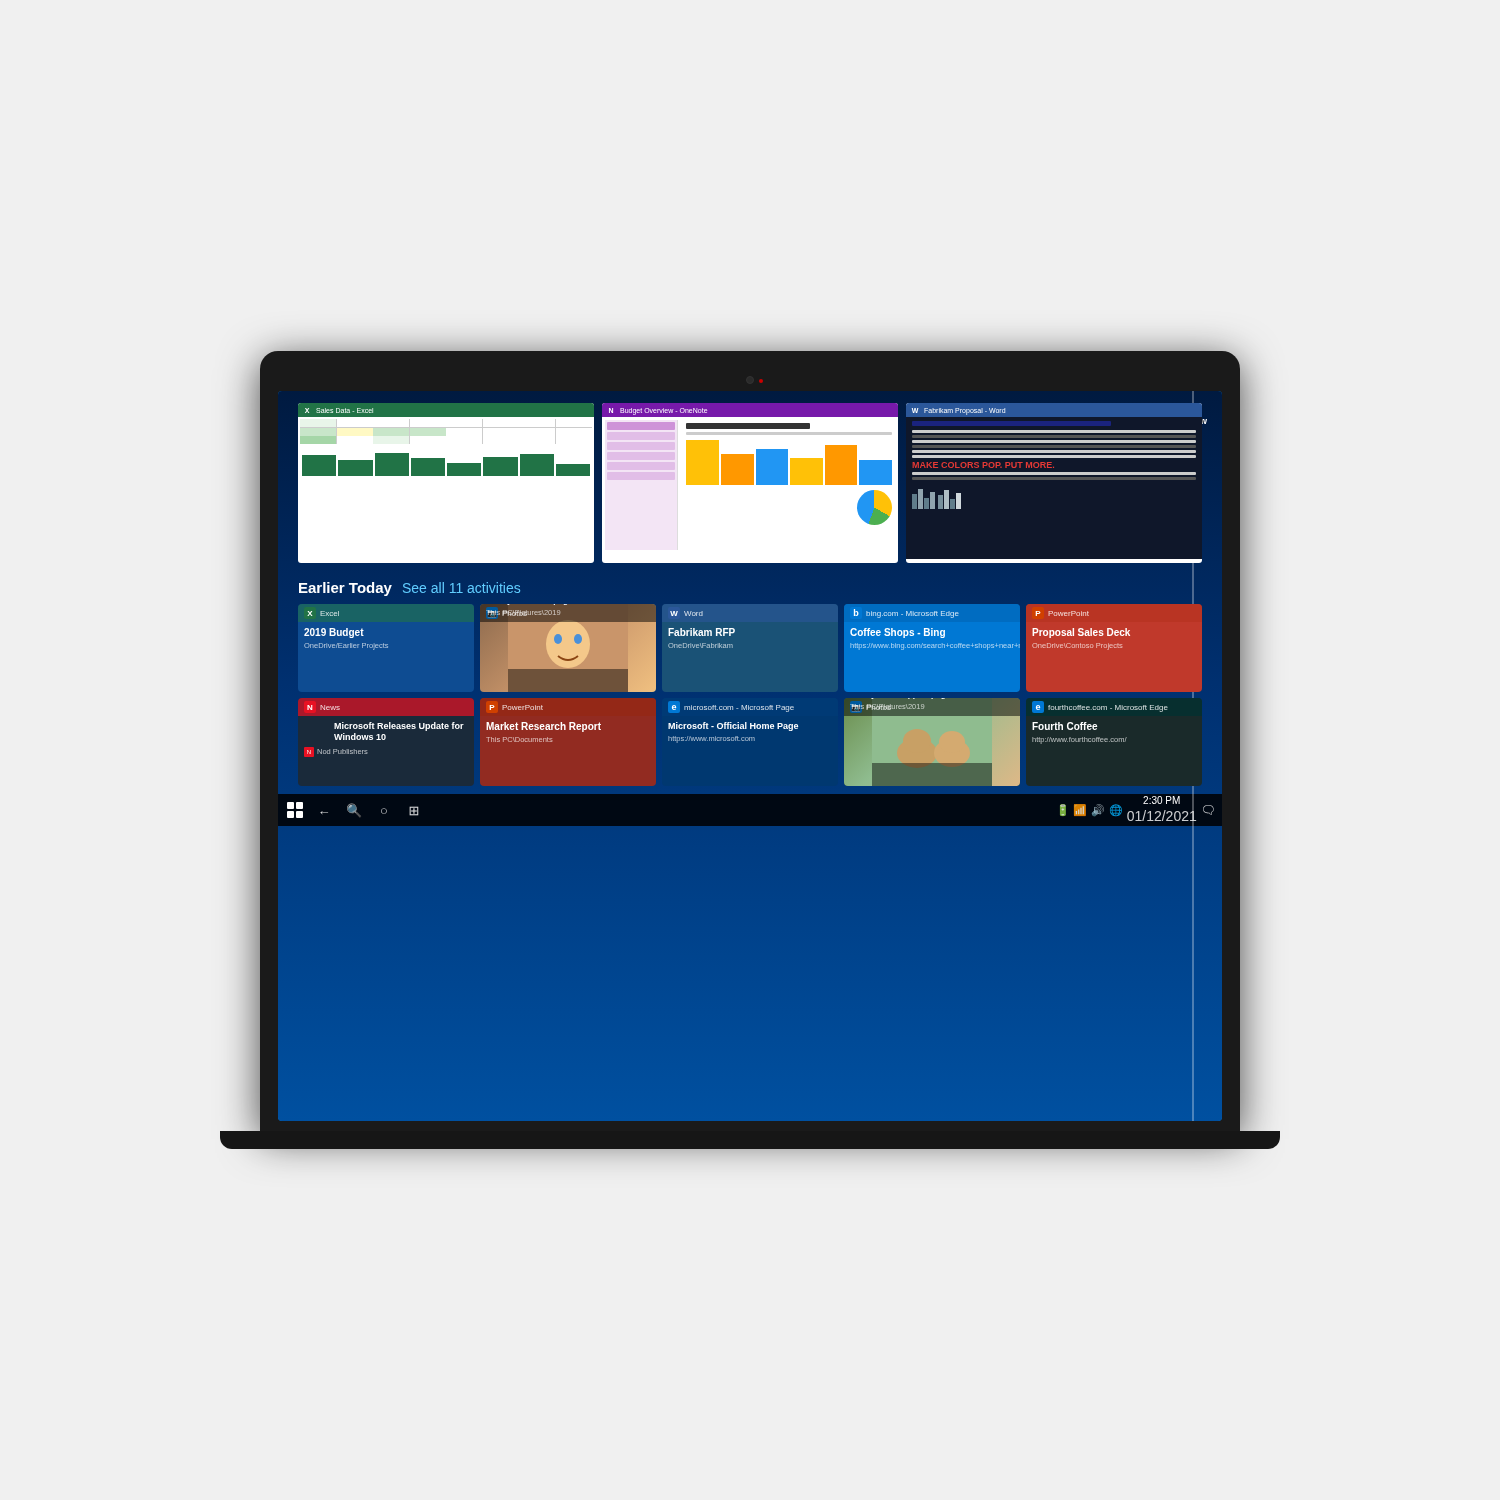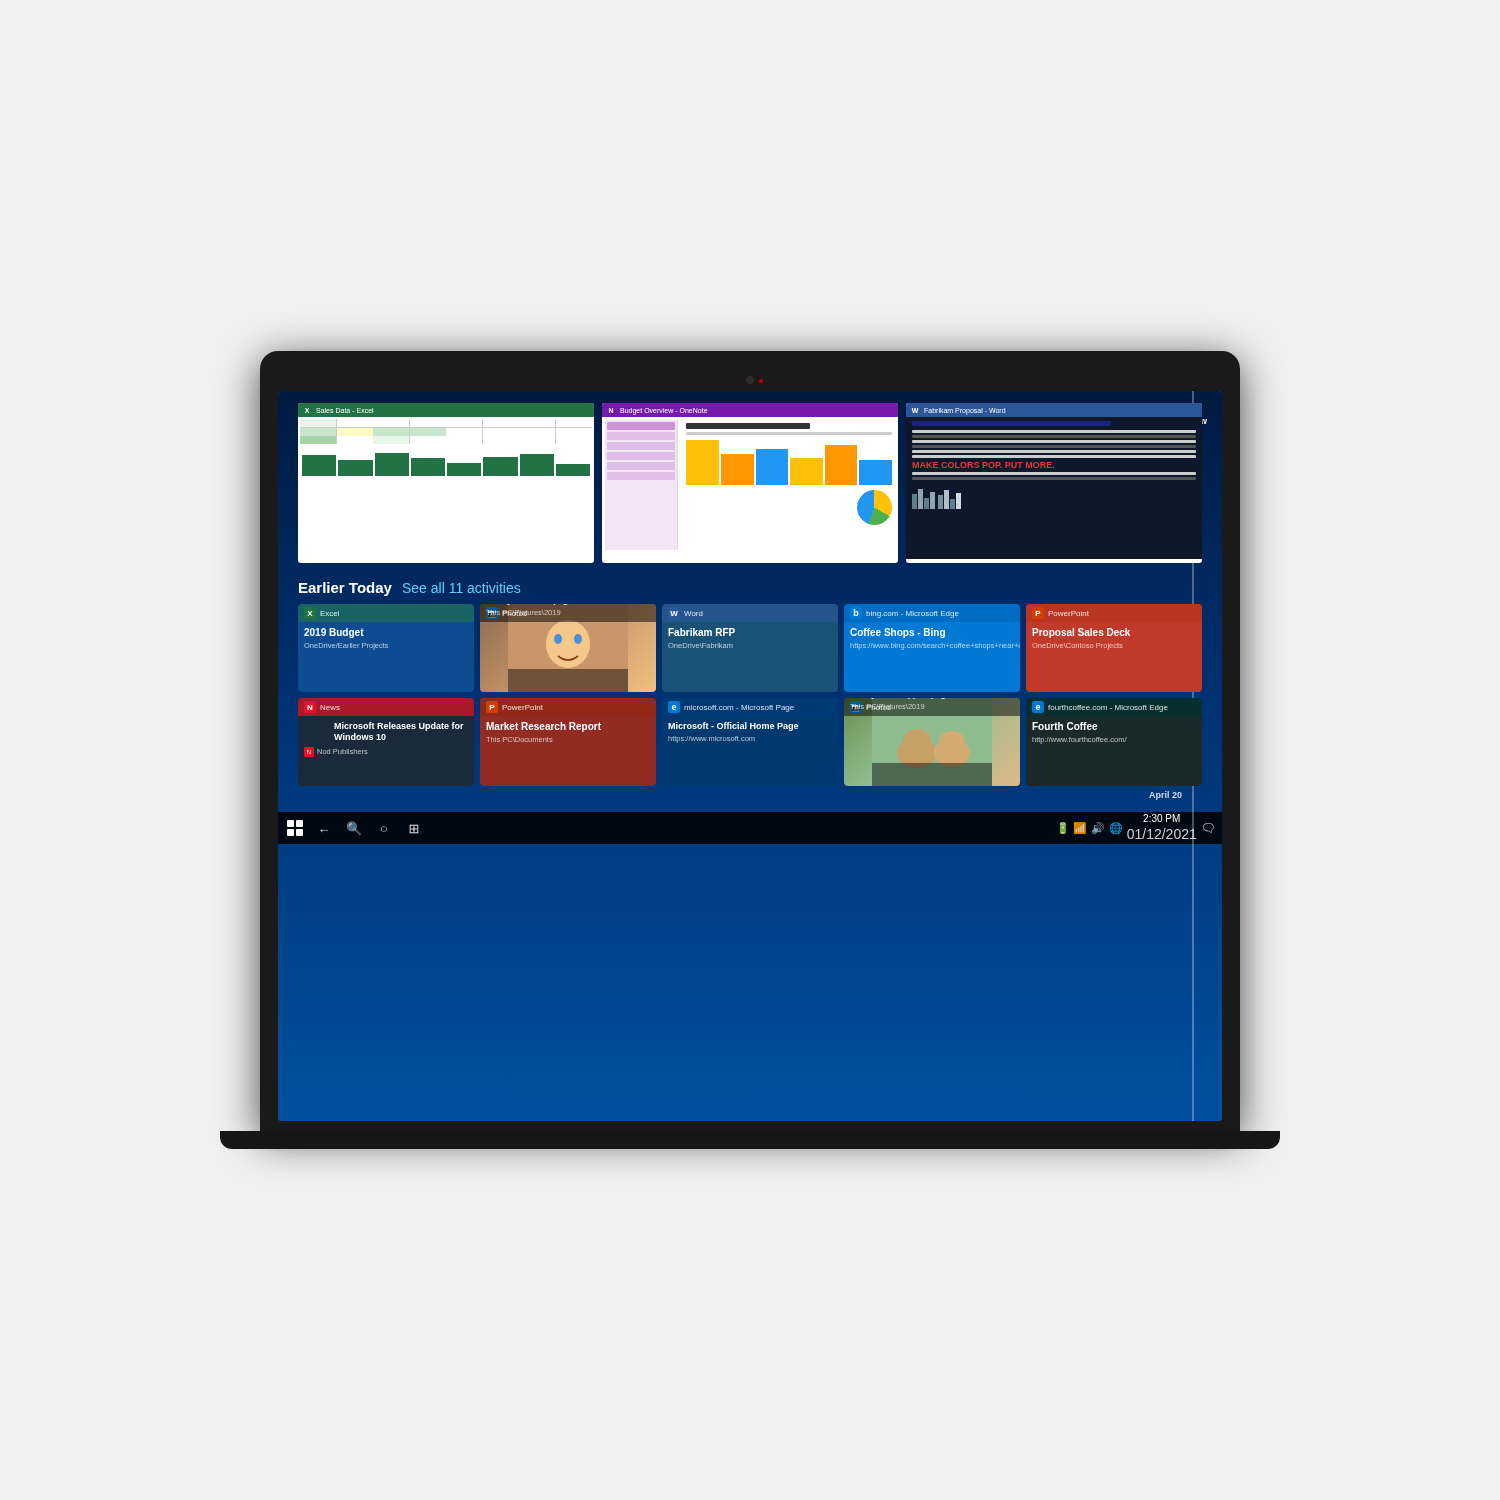--- a/index.html
+++ b/index.html
@@ -823,21 +823,20 @@
                 <span>fourthcoffee.com - Microsoft Edge</span>
               </div>
               <div class="card-content">
                 <div class="card-title">Fourth Coffee</div>
                 <div class="card-subtitle">http://www.fourthcoffee.com/</div>
               </div>
             </div>
 
           </div>
 
-          <div class="date-label">April 20</div>
 
         </div>
 
         <div class="taskbar">
 
           <div class="taskbar-start">
             <div class="windows-logo">
               <div class="win-pane"></div>
               <div class="win-pane"></div>
               <div class="win-pane"></div>

